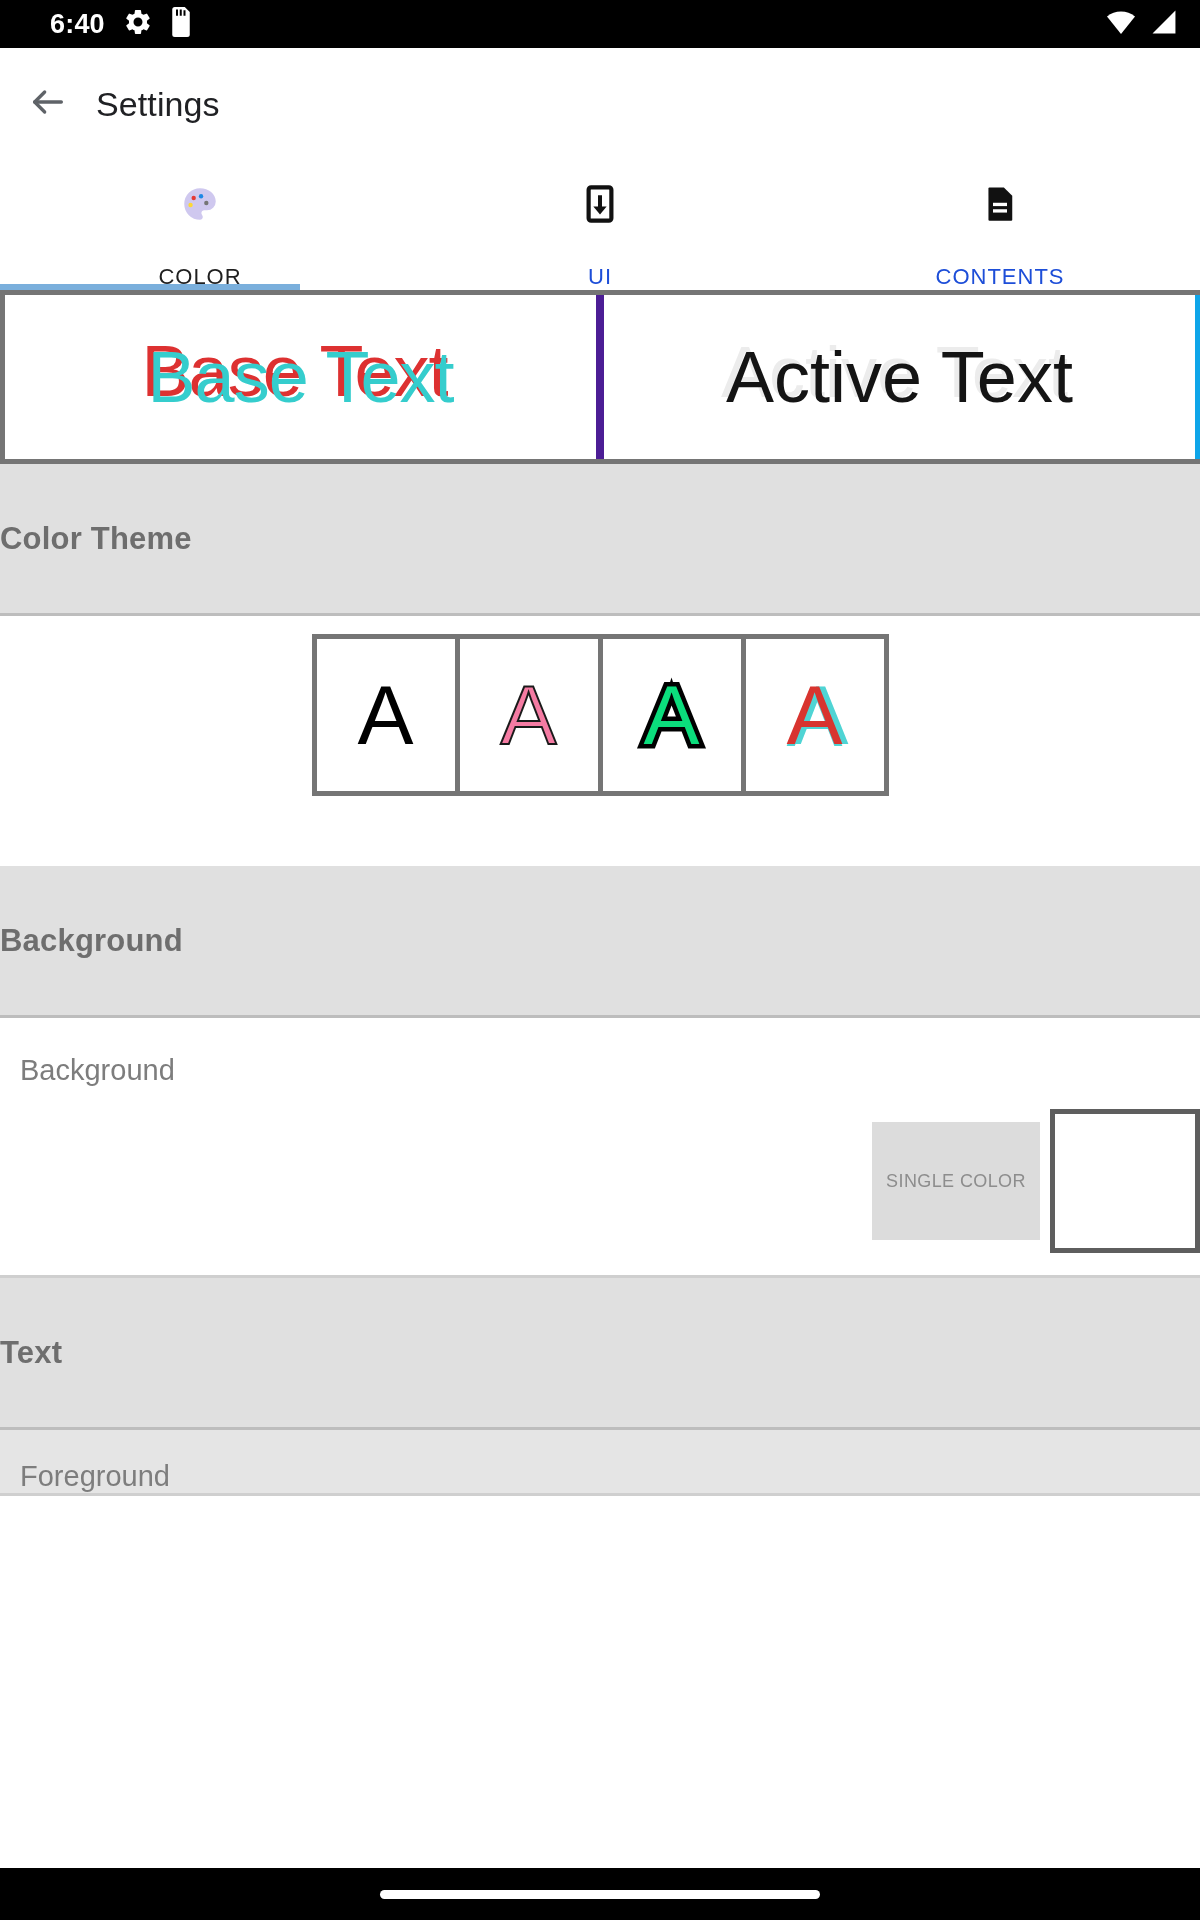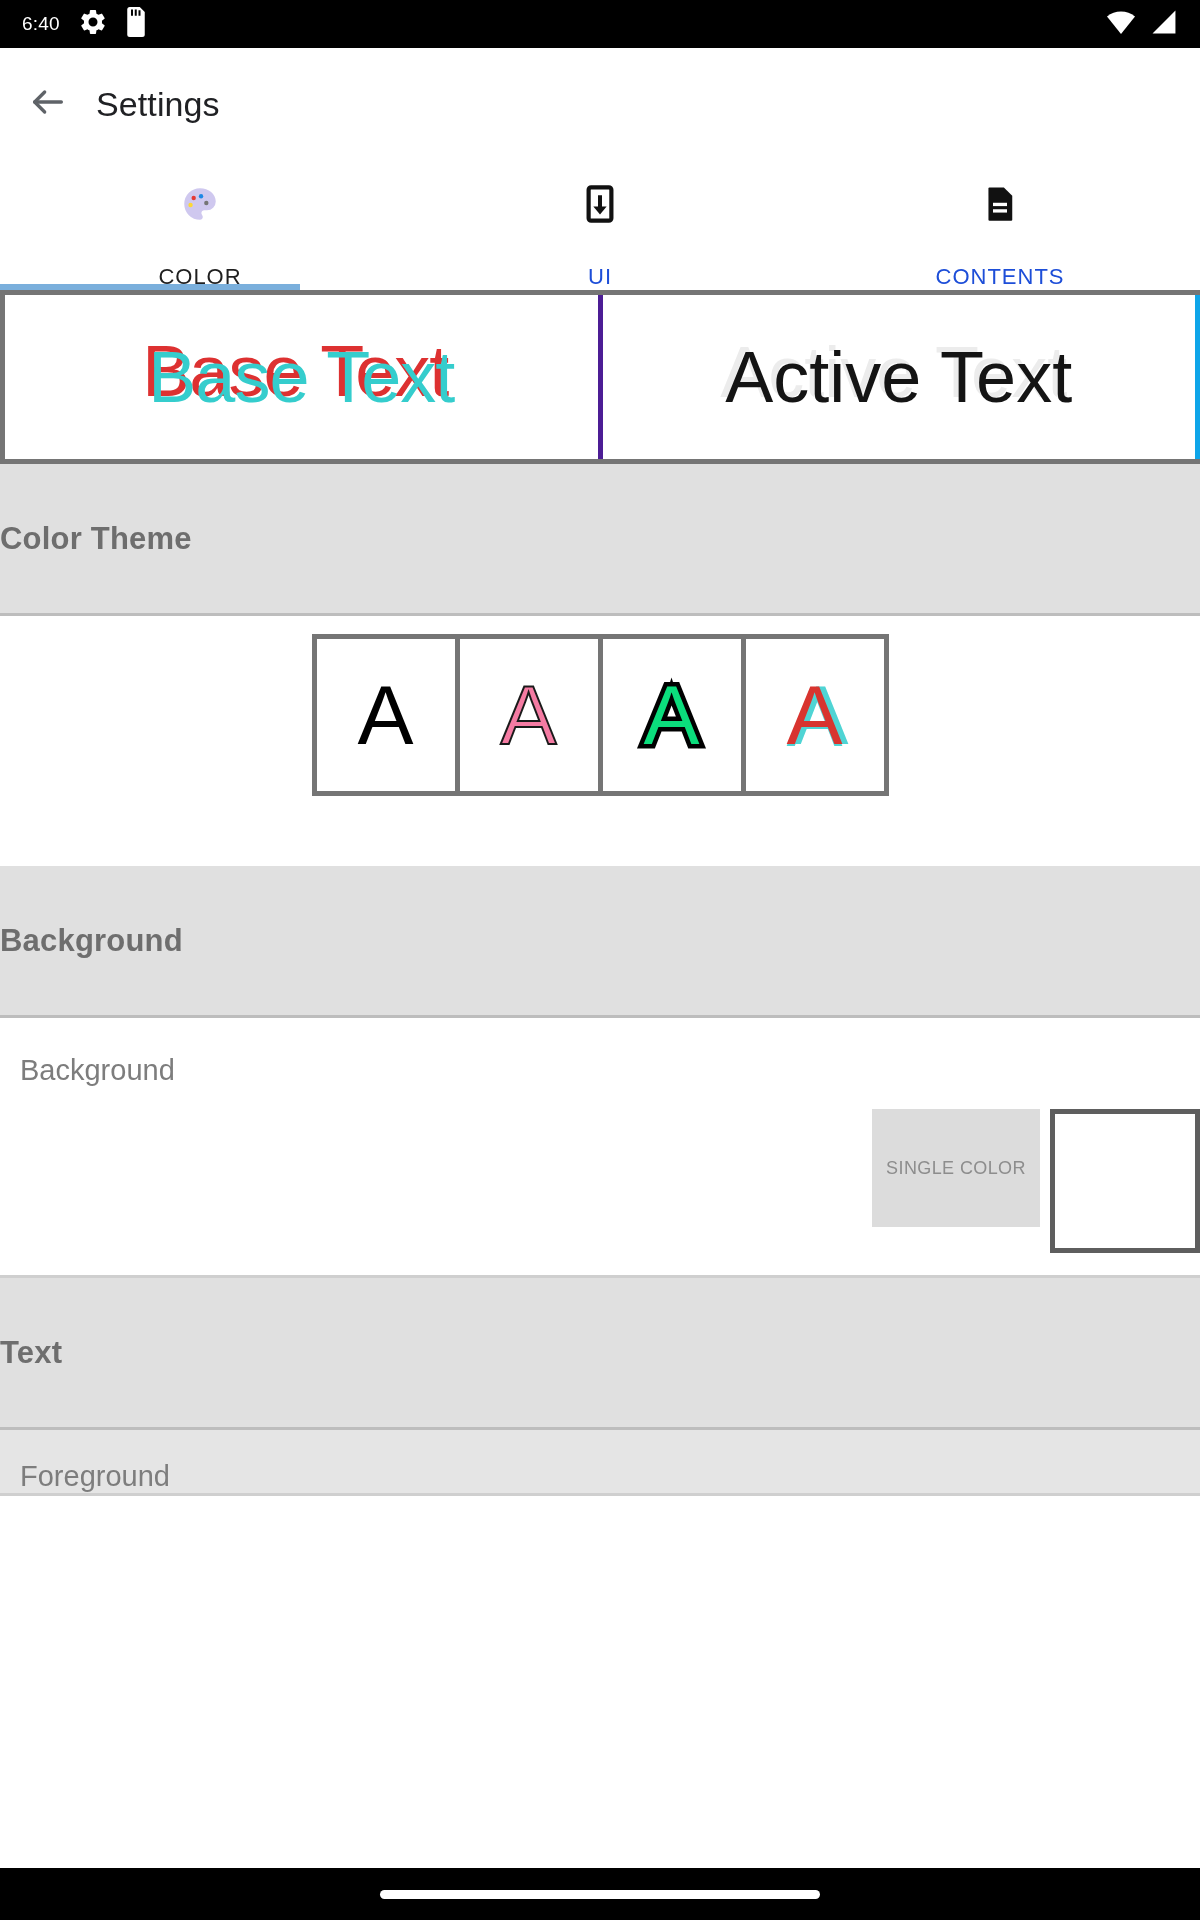--- a/index.html
+++ b/index.html
@@ -9,21 +9,21 @@
     background:#ffffff;
     overflow:hidden;
   }
   #root { width:1200px; height:1920px; position:relative; background:#fff; display:flex; flex-direction:column; }
 
   
   .statusbar{
     height:48px; background:#000; color:#fff;
     display:flex; align-items:center; padding:0 22px; flex:0 0 48px;
   }
-  .sb-time{ font-size:19px; letter-spacing:.2px; font-weight:400; }
+  .sb-time{ font-size:27px; letter-spacing:.2px; font-weight:700;margin-left:28px; }
   .sb-left-icons{ display:flex; align-items:center; gap:16px; margin-left:18px; }
   .sb-spacer{ flex:1; }
   .sb-right-icons{ display:flex; align-items:center; gap:14px; }
 
   
   .appbar{ height:112px; flex:0 0 112px; display:flex; align-items:center; background:#fff; }
   .back-btn{ width:96px; display:flex; align-items:center; justify-content:center; cursor:pointer; }
   .appbar-title{ font-size:34px; color:#202124; font-weight:400; letter-spacing:.1px; }
 
   
@@ -32,21 +32,21 @@
         padding-top:20px; cursor:pointer; position:relative;gap:20px; }
   .tab-icon{ height:48px; display:flex; align-items:center; justify-content:center; }
   .tab-label{ margin-top:16px; font-size:22px; letter-spacing:1.0px; color:#1d4ed8; }
   .tab.active .tab-label{ color:#1f1f1f; }
   .tab-indicator{ position:absolute; left:0; bottom:0; height:6px; width:25%; background:#7aafdc; }
 
   
   .preview-row{ flex:0 0 174px; display:flex; border-top:5px solid #757575; border-bottom:5px solid #757575; background:#fff; }
   .preview-box{ flex:1 1 0; position:relative; display:flex; align-items:center; justify-content:center;
                 background:#fff; overflow:hidden; }
-  .preview-box.base{ border-right:5px solid #4c1d95; border-left:5px solid #757575; }
+  .preview-box.base{ border-right:8px solid #4c1d95; border-left:5px solid #757575; }
   .preview-box.active{ border-right:5px solid #0ea5e9; }
   .ptext{ font-size:72px; font-weight:400; white-space:nowrap; line-height:1; }
   .ptext.base{ color:#35cdcd; text-shadow:-6px -6px 0 #dd3131; letter-spacing:-1px; }
   .ptext.active{ color:#141414; text-shadow:-5px -5px 0 #ececec; letter-spacing:0px; }
 
   
   .section-header{
     background:#e0e0e0; height:152px; display:flex; align-items:center; justify-content:flex-start;
     border-bottom:3px solid #bdbdbd; flex:0 0 152px;
   }
@@ -58,21 +58,21 @@
   .swatch{ width:138px; height:152px; background:#fff; display:flex; align-items:center; justify-content:center; cursor:pointer; }
   .swA{ font-size:84px; line-height:1; font-weight:400; }
   .swA.k1{ color:#000000; }
   .swA.k2{ color:#f57ba3; -webkit-text-stroke:2px #1a1a1a; }
   .swA.k3{ color:#0bdd7c; -webkit-text-stroke:9px #000000; paint-order:stroke fill; }
   .swA.k4{ color:#d8342f; text-shadow:6px 0 0 #4fd4d4, 0 2px 0 #4fd4d4; }
 
   
   .row{ background:#fff; border-bottom:3px solid #cfcfcf; position:relative; flex:0 0 auto; }
   .row-label{ font-size:29px; color:#7d7d7d; padding:36px 20px 0 20px; }
-  .row-controls{ display:flex; align-items:flex-start; justify-content:flex-end; padding:22px 0 22px 0; gap:10px; }
+  .row-controls{ display:flex; align-items:center; justify-content:flex-end; padding:22px 0 22px 0; gap:10px; }
   .chip{
     width:168px; height:118px; background:#dcdcdc; display:flex; align-items:center; justify-content:center;
     font-size:18px; color:#8d8d8d; letter-spacing:.4px; cursor:pointer; text-align:center;
   }
   .color-box{ width:150px; height:144px; background:#ffffff; border:5px solid #5e5e5e; cursor:pointer; }
 
   .row-foreground{ background:#e5e5e5; }
   .row-foreground .row-label{ padding-top:30px; }
 
   

